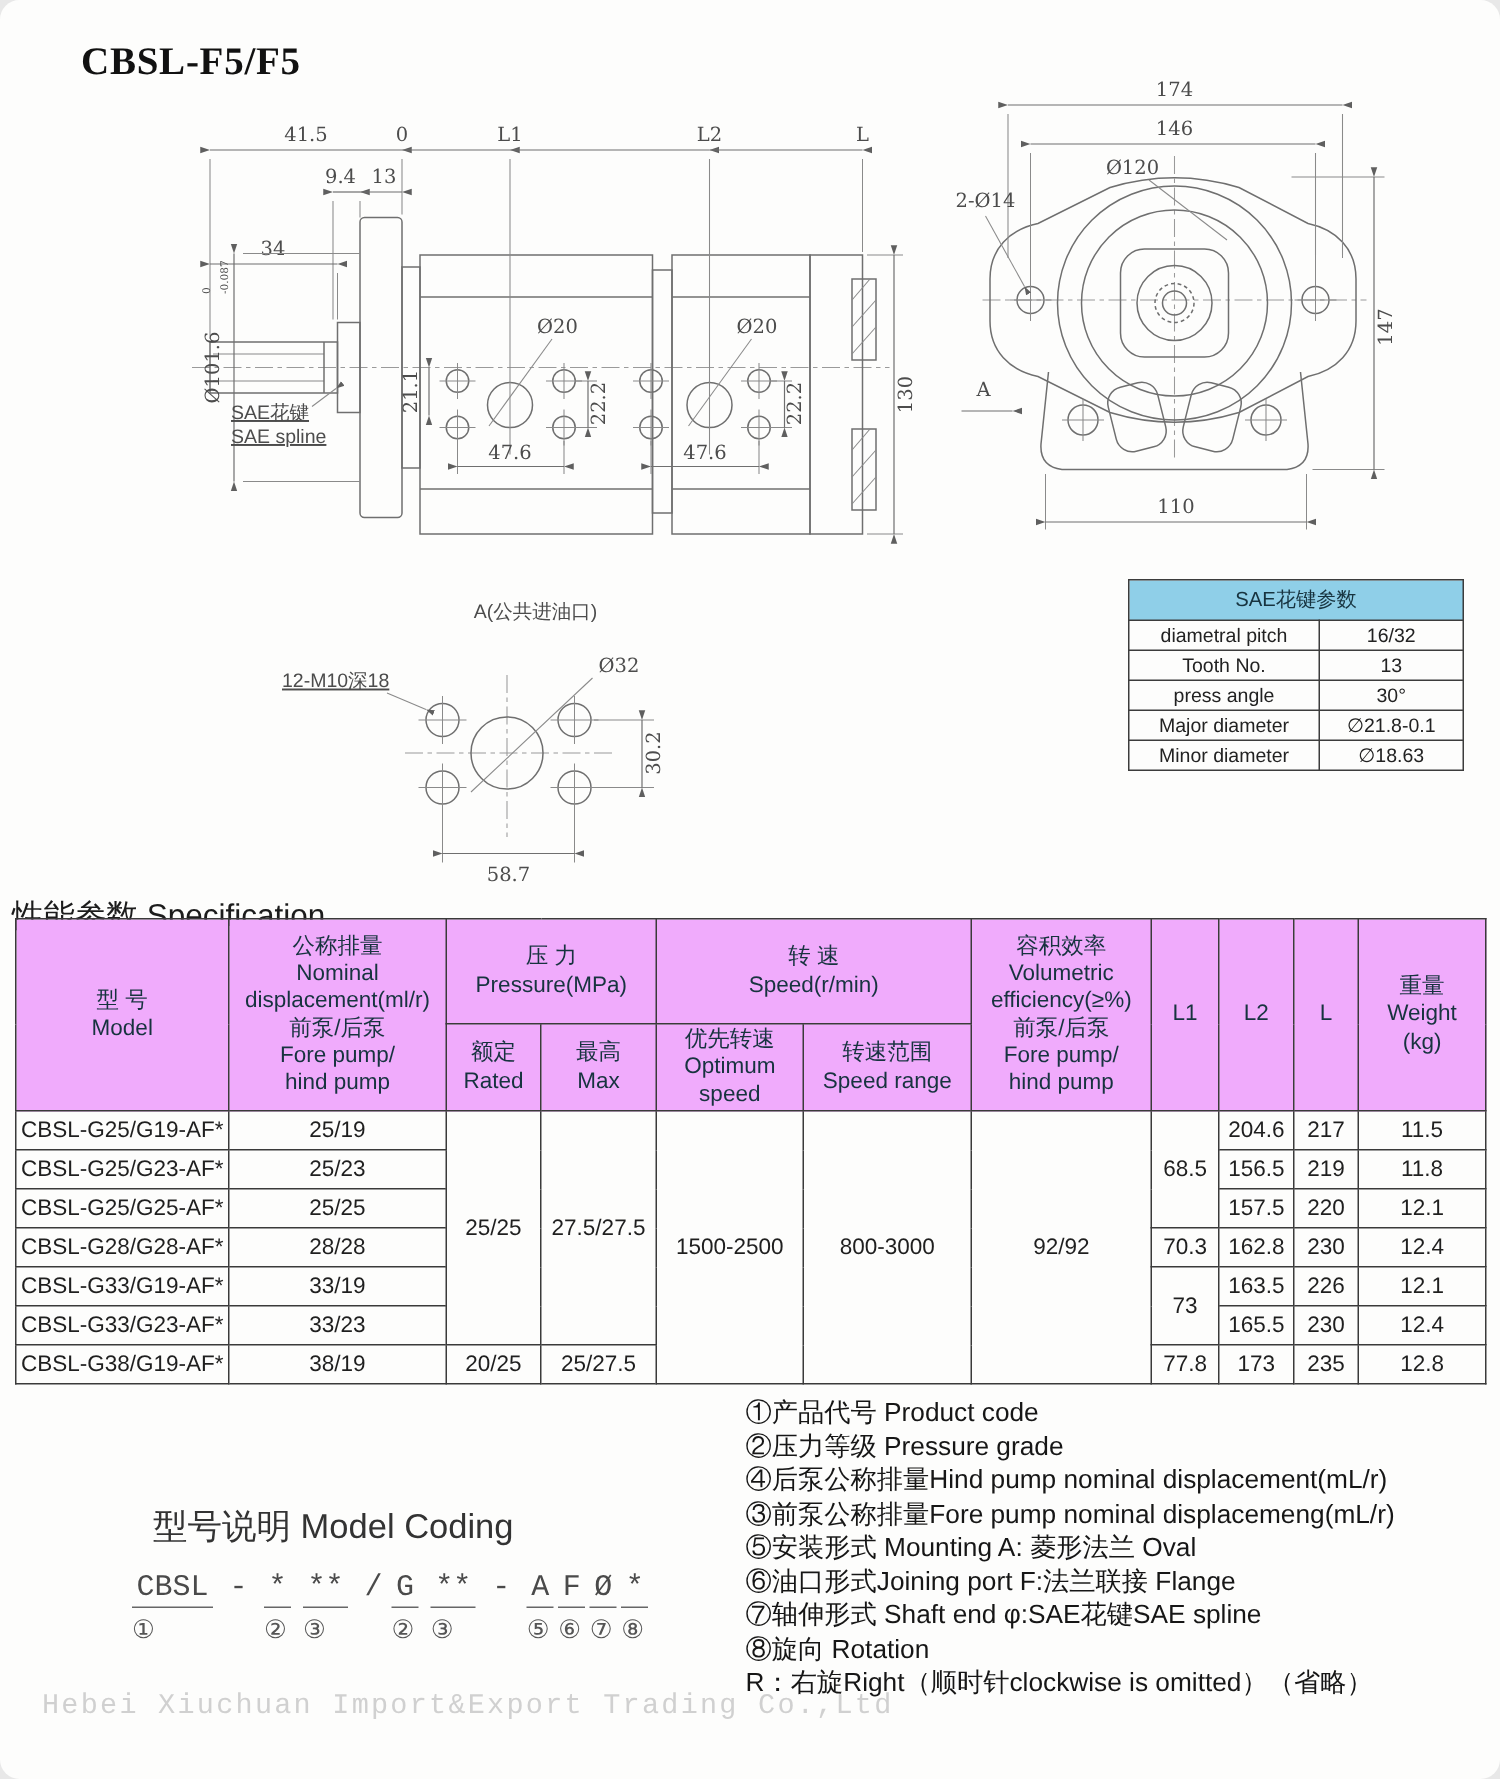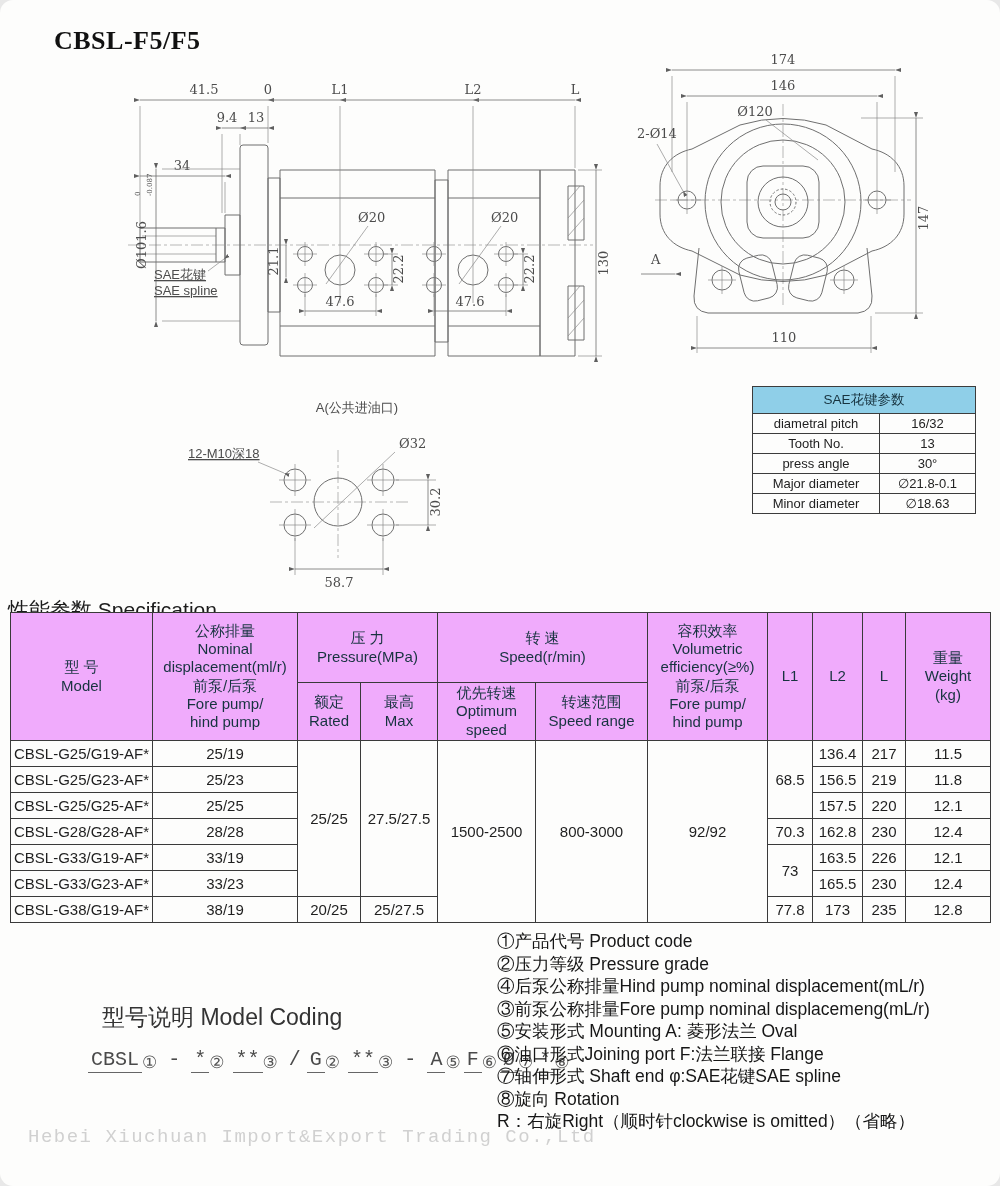--- a/index.html
+++ b/index.html
@@ -30,21 +30,21 @@
   #spec-table{position:absolute;left:10px;top:612px;border-collapse:collapse;table-layout:fixed;
         width:980px;}
   #spec-table th,#spec-table td{border:1px solid #3a3a3a;text-align:center;vertical-align:middle;
         white-space:pre-line;padding:0 2px;}
   #spec-table th{background:#f0abfc;font-weight:normal;color:#17333f;font-size:15px;line-height:1.22;}
   #spec-table td{font-size:15px;color:#1f1f1f;}
   #spec-table tr.h1{height:70px;} #spec-table tr.h2{height:58px;} #spec-table tr.r{height:26px;}
   
   #coding-title{position:absolute;left:102px;top:1002px;font-size:23px;color:#333;}
   #coding{position:absolute;left:88px;top:1048px;display:flex;align-items:flex-start;}
-  .seg{display:flex;flex-direction:row;align-items:center;margin-right:8px;}
+  .seg{display:flex;flex-direction:column;margin-right:8px;}
   .seg.tight{margin-right:3px;}
   .seg .ch{font-family:"Liberation Mono",monospace;font-size:20px;color:#4a4a4a;
         padding:0 3px 1px 3px;line-height:22px;}
   .seg.u .ch{border-bottom:1.5px solid #666;}
   .seg .ci{font-size:17px;color:#555;margin-top:4px;min-height:20px;}
   
   #notes{position:absolute;left:497px;top:930px;font-size:17.5px;color:#161616;line-height:22.5px;
         z-index:3;}
   
   #watermark{position:absolute;left:28px;top:1126px;font-family:Liberation Mono, monospace;
@@ -390,21 +390,21 @@
     </tr>
     <tr class="r">
       <td>CBSL-G25/G19-AF*</td>
       <td>25/19</td>
       <td rowspan="6">25/25</td>
       <td rowspan="6">27.5/27.5</td>
       <td rowspan="7">1500-2500</td>
       <td rowspan="7">800-3000</td>
       <td rowspan="7">92/92</td>
       <td rowspan="3">68.5</td>
-      <td>136.4</td>
+      <td>204.6</td>
       <td>217</td>
       <td>11.5</td>
     </tr>
     <tr class="r">
       <td>CBSL-G25/G23-AF*</td>
       <td>25/23</td>
       <td>156.5</td>
       <td>219</td>
       <td>11.8</td>
     </tr>

